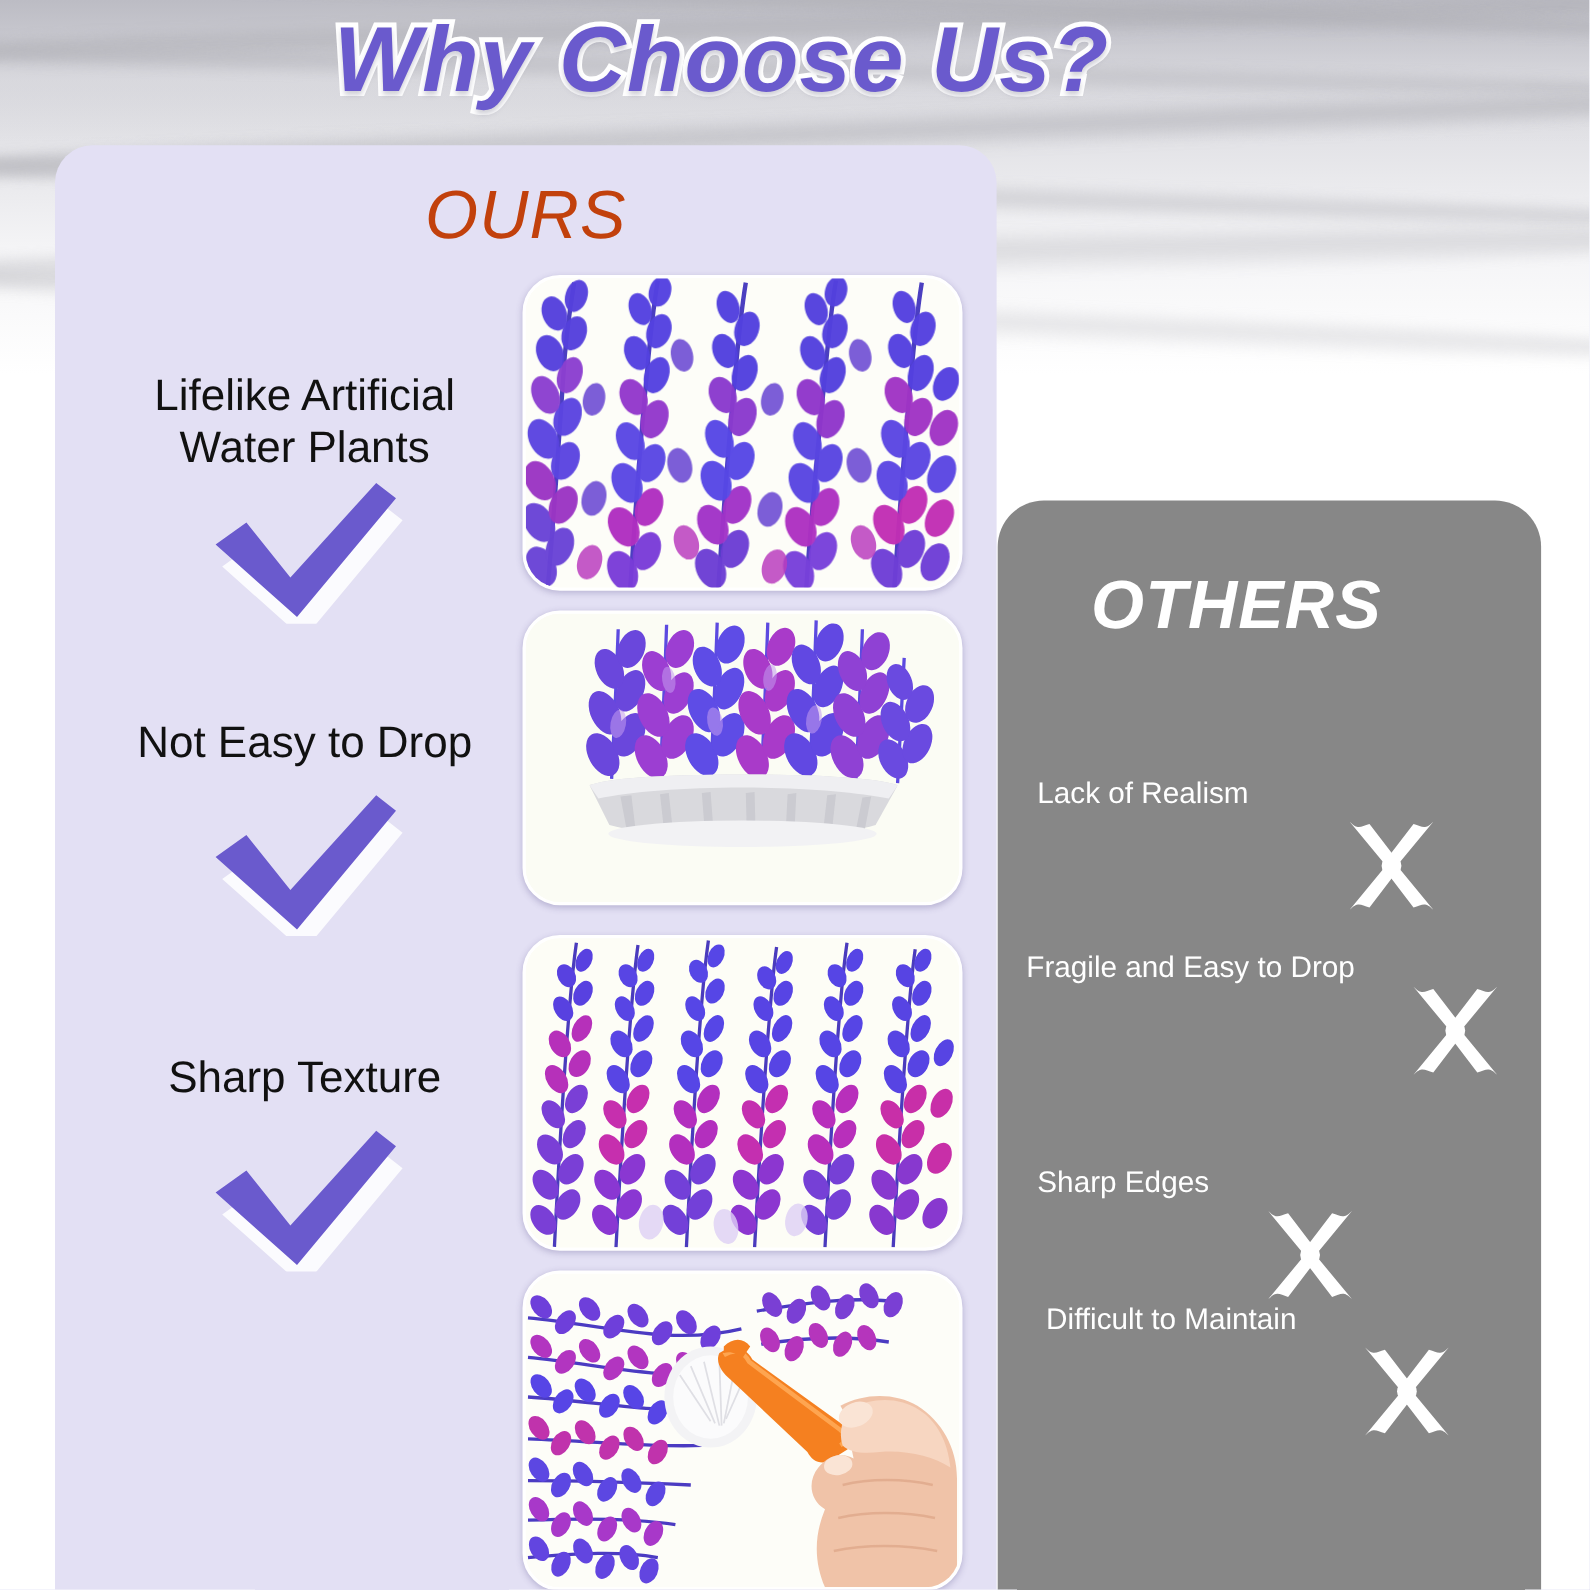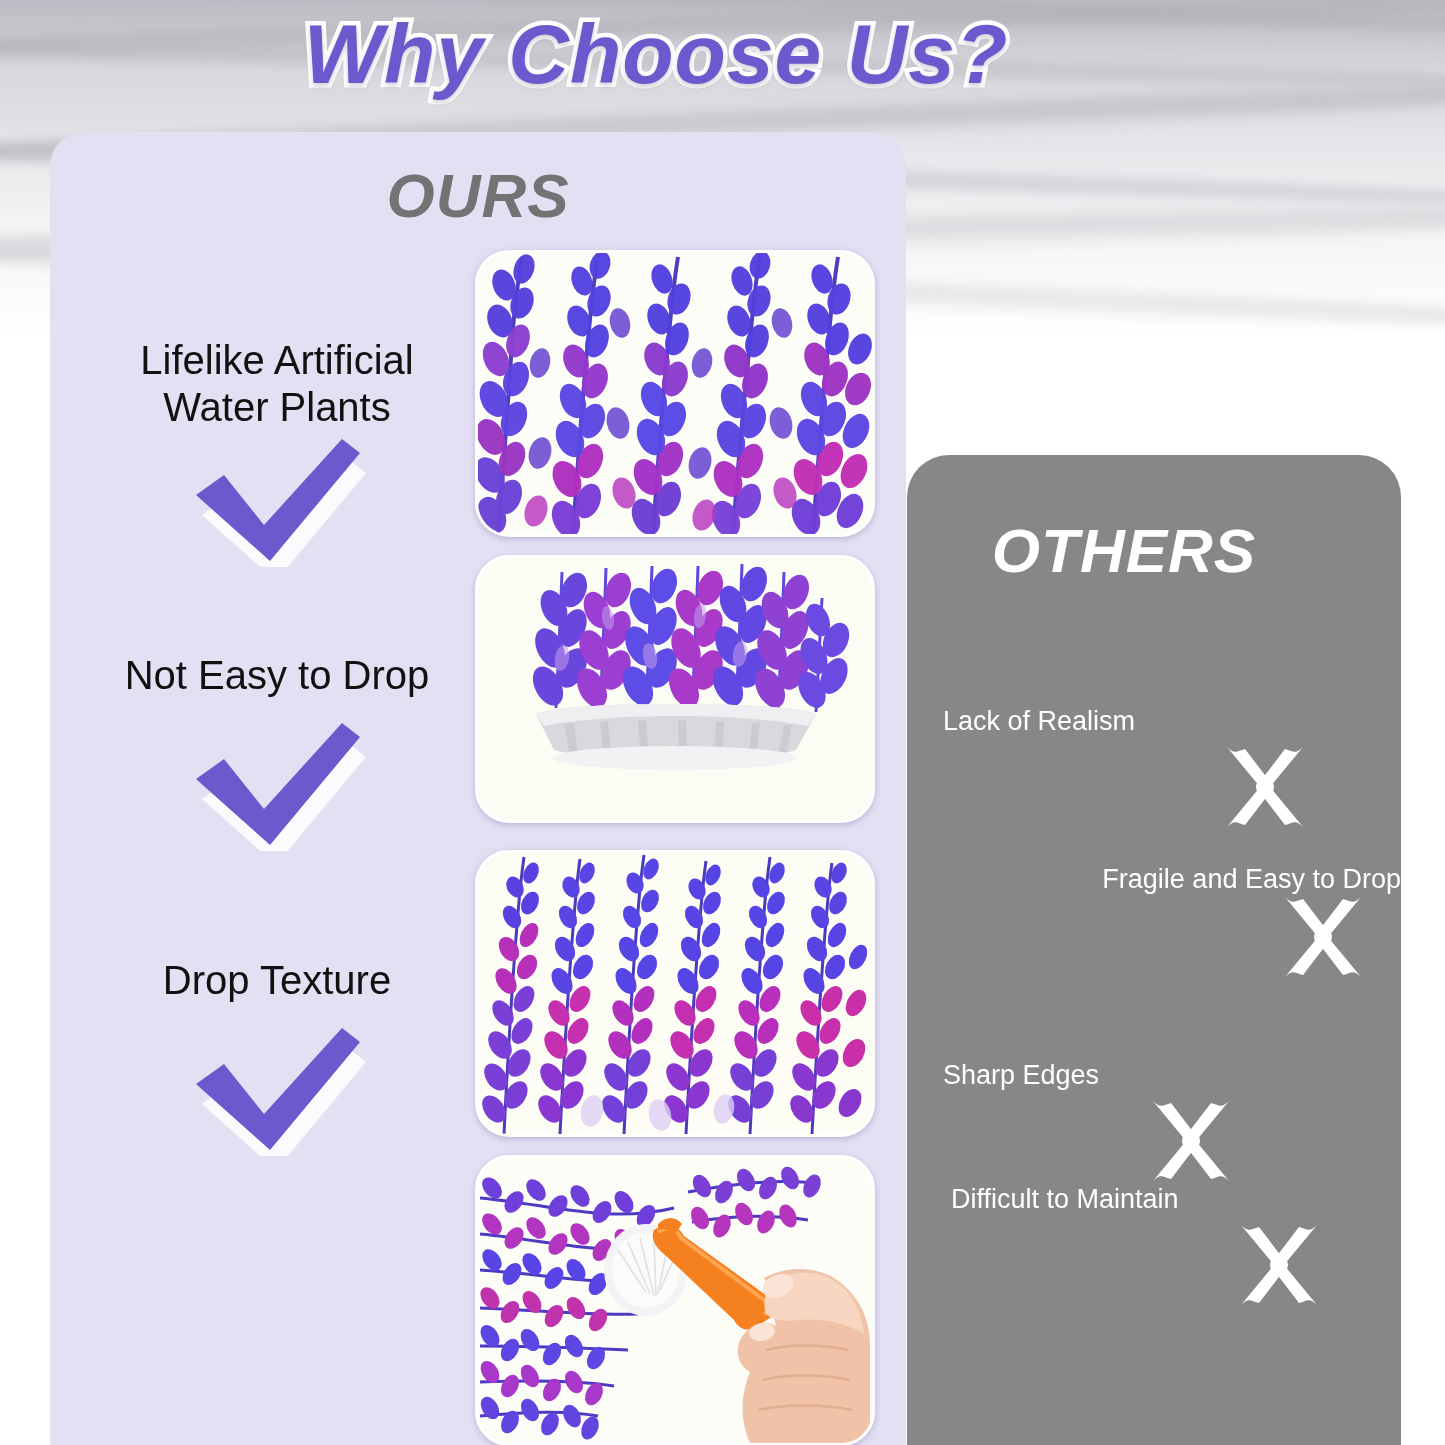--- a/index.html
+++ b/index.html
@@ -53,22 +53,22 @@
   #ours-panel{
     position:absolute;left:50px;top:132px;
     width:856px;height:1330px;
     background:#e3e0f4;
     border-radius:34px 34px 0 0;
     z-index:2;
   }
   #ours-title{
     position:absolute;left:0;top:28px;width:856px;
     text-align:center;
-    font-size:62px;font-weight:bold;font-style:italic;
-    color:#737373;
+    font-size:62px;font-weight:normal;font-style:italic;
+    color:#c2410c;
     letter-spacing:1px;
   }
 
   
   .ours-row{position:absolute;left:0;width:430px;margin-left:12px;}
   .ours-label{
     width:400px;margin:0 auto;
     text-align:center;
     font-size:40px;
     color:#111111;
@@ -156,21 +156,21 @@
     <div class="check-wrap" style="margin-top:22px;">
       <svg width="190" height="130" viewBox="0 0 190 130">
         <path d="M14 58 L42 38 L82 88 L160 2 L178 16 L88 124 Z" fill="#ffffff" opacity="0.85" transform="translate(6,20)"></path>
         <path d="M14 58 L42 38 L82 88 L160 2 L178 16 L88 124 Z" fill="#6a5acd"></path>
       </svg>
     </div>
   </div>
 
   <div class="ours-row" style="top:825px;">
     <div class="ours-label">
-      <div>Drop Texture</div>
+      <div>Sharp Texture</div>
     </div>
     <div class="check-wrap" style="margin-top:22px;">
       <svg width="190" height="130" viewBox="0 0 190 130">
         <path d="M14 58 L42 38 L82 88 L160 2 L178 16 L88 124 Z" fill="#ffffff" opacity="0.85" transform="translate(6,20)"></path>
         <path d="M14 58 L42 38 L82 88 L160 2 L178 16 L88 124 Z" fill="#6a5acd"></path>
       </svg>
     </div>
   </div>
 
 </div>
@@ -735,21 +735,21 @@
       <svg width="92" height="92" viewBox="0 0 92 92" style="left:312px;top:4px;">
         <path d="M8 6 C16 14 18 10 26 8 L52 42 L46 52 Z" fill="#ffffff"></path>
         <path d="M84 6 C76 14 74 10 66 8 L40 42 L46 52 Z" fill="#ffffff"></path>
         <path d="M8 86 C16 78 18 82 26 84 L52 50 L46 40 Z" fill="#ffffff"></path>
         <path d="M84 86 C76 78 74 82 66 84 L40 50 L46 40 Z" fill="#ffffff"></path>
         <circle cx="46" cy="46" r="9" fill="#ffffff"></circle>
       </svg>
     </div>
   </div>
 
-  <div class="other-row" style="top:410px;text-align:right;">
+  <div class="other-row" style="top:410px;">
     <div class="other-label" style="margin-left:26px;">Fragile and Easy to Drop</div>
     <div class="x-wrap">
       <svg width="92" height="92" viewBox="0 0 92 92" style="left:370px;top:-4px;">
         <path d="M8 6 C16 14 18 10 26 8 L52 42 L46 52 Z" fill="#ffffff"></path>
         <path d="M84 6 C76 14 74 10 66 8 L40 42 L46 52 Z" fill="#ffffff"></path>
         <path d="M8 86 C16 78 18 82 26 84 L52 50 L46 40 Z" fill="#ffffff"></path>
         <path d="M84 86 C76 78 74 82 66 84 L40 50 L46 40 Z" fill="#ffffff"></path>
         <circle cx="46" cy="46" r="9" fill="#ffffff"></circle>
       </svg>
     </div>

